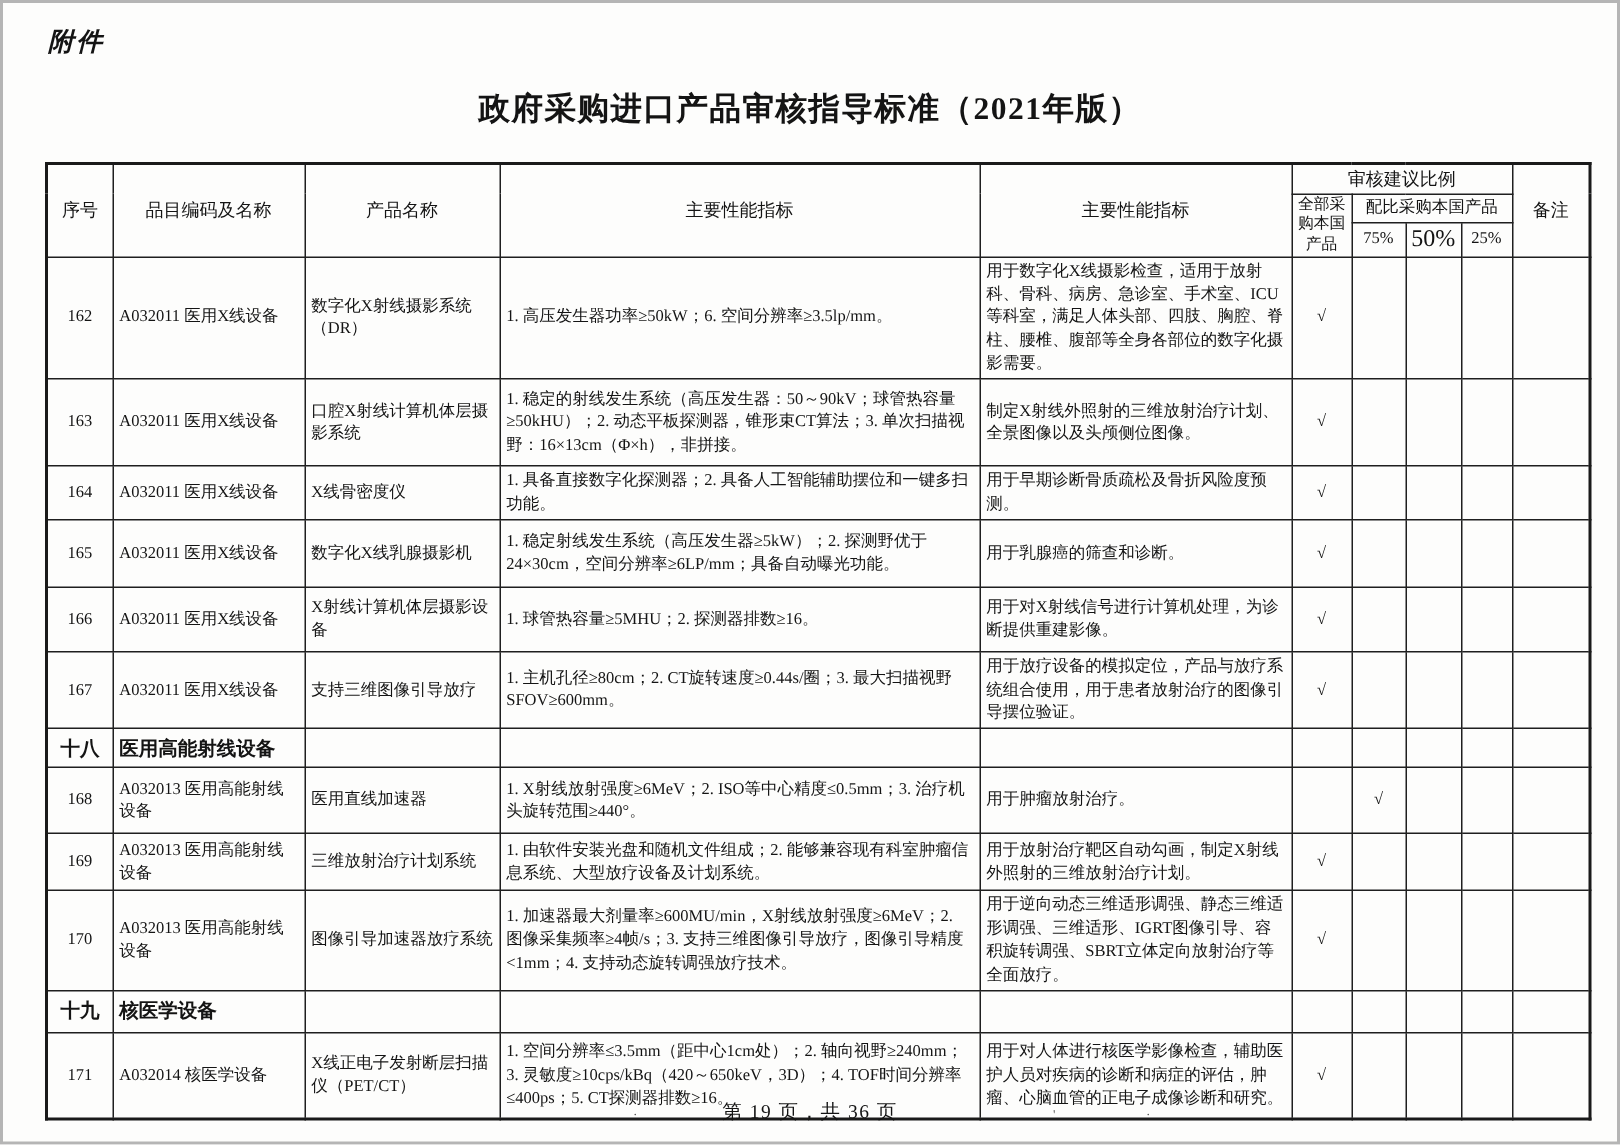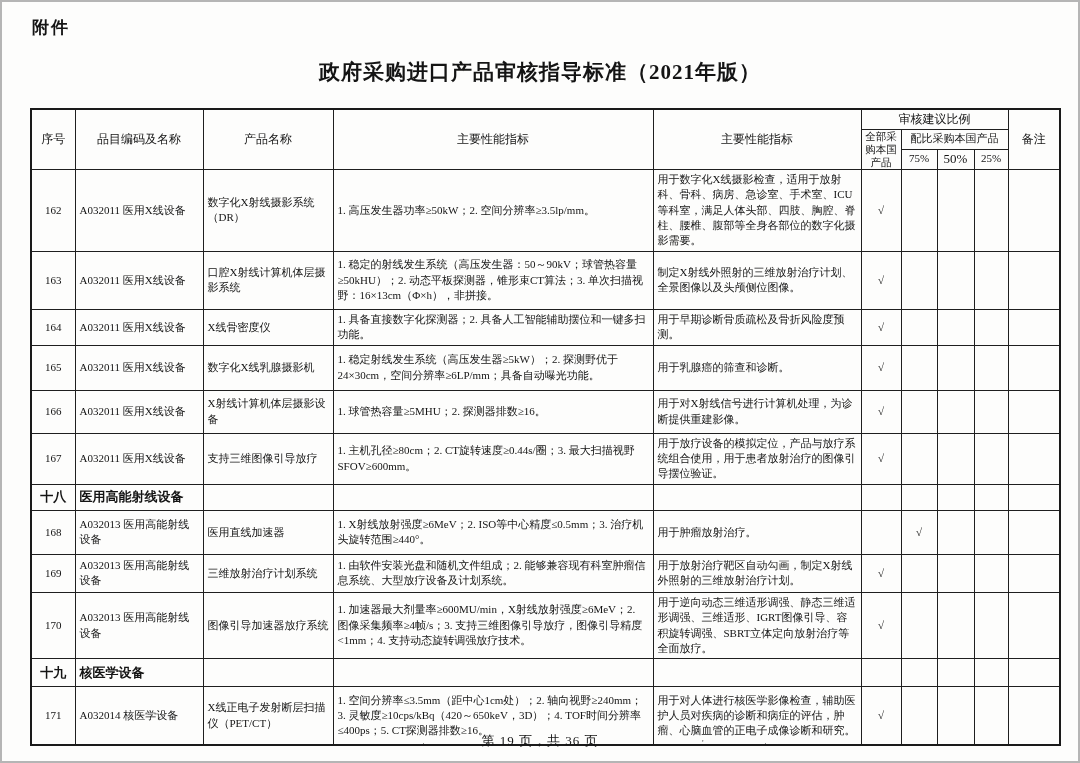--- a/index.html
+++ b/index.html
@@ -8,21 +8,21 @@
     width:1080px;height:763px;
     background:#fdfdfc;
     border:2px solid #b5b5b5;
     box-sizing:border-box;
     font-family:"Liberation Serif", serif;
     color:#141414;
     overflow:hidden;
   }
   .attachment{
     position:absolute;left:30px;top:14px;
-    font-size:17px;font-weight:bold;letter-spacing:2px;
+    font-size:17px;font-weight:bold;letter-spacing:2px;font-style:italic;
   }
   .doc-title{
     position:absolute;left:0;top:56px;width:100%;
     text-align:center;font-size:21px;font-weight:bold;letter-spacing:1px;
   }
   table.std{
     position:absolute;left:28px;top:106px;
     width:1029px;
     border-collapse:collapse;
     table-layout:fixed;
@@ -87,30 +87,30 @@
         <th rowspan="3">主要性能指标</th>
         <th colspan="4">审核建议比例</th>
         <th rowspan="3">备注</th>
       </tr>
       <tr style="height:19px">
         <th rowspan="2" style="font-size:10.5px;padding:0 1px;">全部采购本国产品</th>
         <th colspan="3" style="font-size:11px;">配比采购本国产品</th>
       </tr>
       <tr style="height:18px">
         <th style="font-size:11px;">75%</th>
-        <th style="font-size:13px;">50%</th>
+        <th style="font-size:16px;">50%</th>
         <th style="font-size:11px;">25%</th>
       </tr>
     </thead>
     <tbody>
         <tr style="height: 65px;">
           <td class="c-seq">162</td>
           <td class="c-code">A032011 医用X线设备</td>
           <td class="c-prod">数字化X射线摄影系统（DR）</td>
-          <td class="c-perf">1. 高压发生器功率≥50kW；2. 空间分辨率≥3.5lp/mm。</td>
+          <td class="c-perf">1. 高压发生器功率≥50kW；6. 空间分辨率≥3.5lp/mm。</td>
           <td class="c-func">用于数字化X线摄影检查，适用于放射科、骨科、病房、急诊室、手术室、ICU等科室，满足人体头部、四肢、胸腔、脊柱、腰椎、腹部等全身各部位的数字化摄影需要。</td>
           <td class="c-chk">√</td>
           <td class="c-chk"></td>
           <td class="c-chk"></td>
           <td class="c-chk"></td>
           <td></td>
         </tr>
         <tr style="height: 58px;">
           <td class="c-seq">163</td>
           <td class="c-code">A032011 医用X线设备</td>

